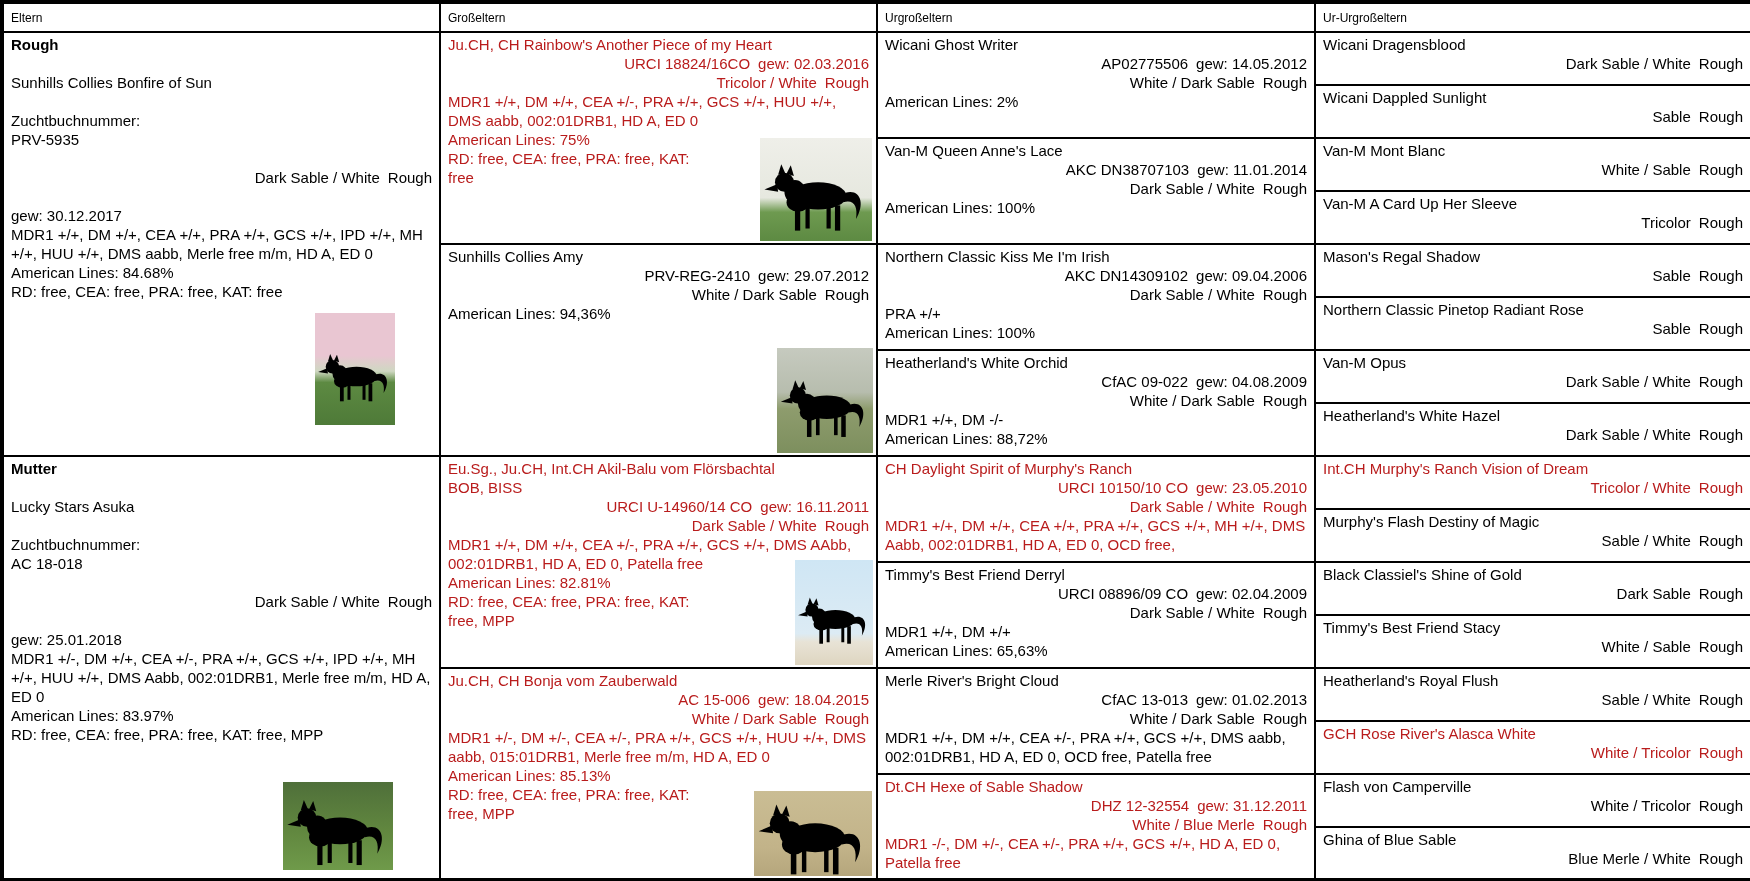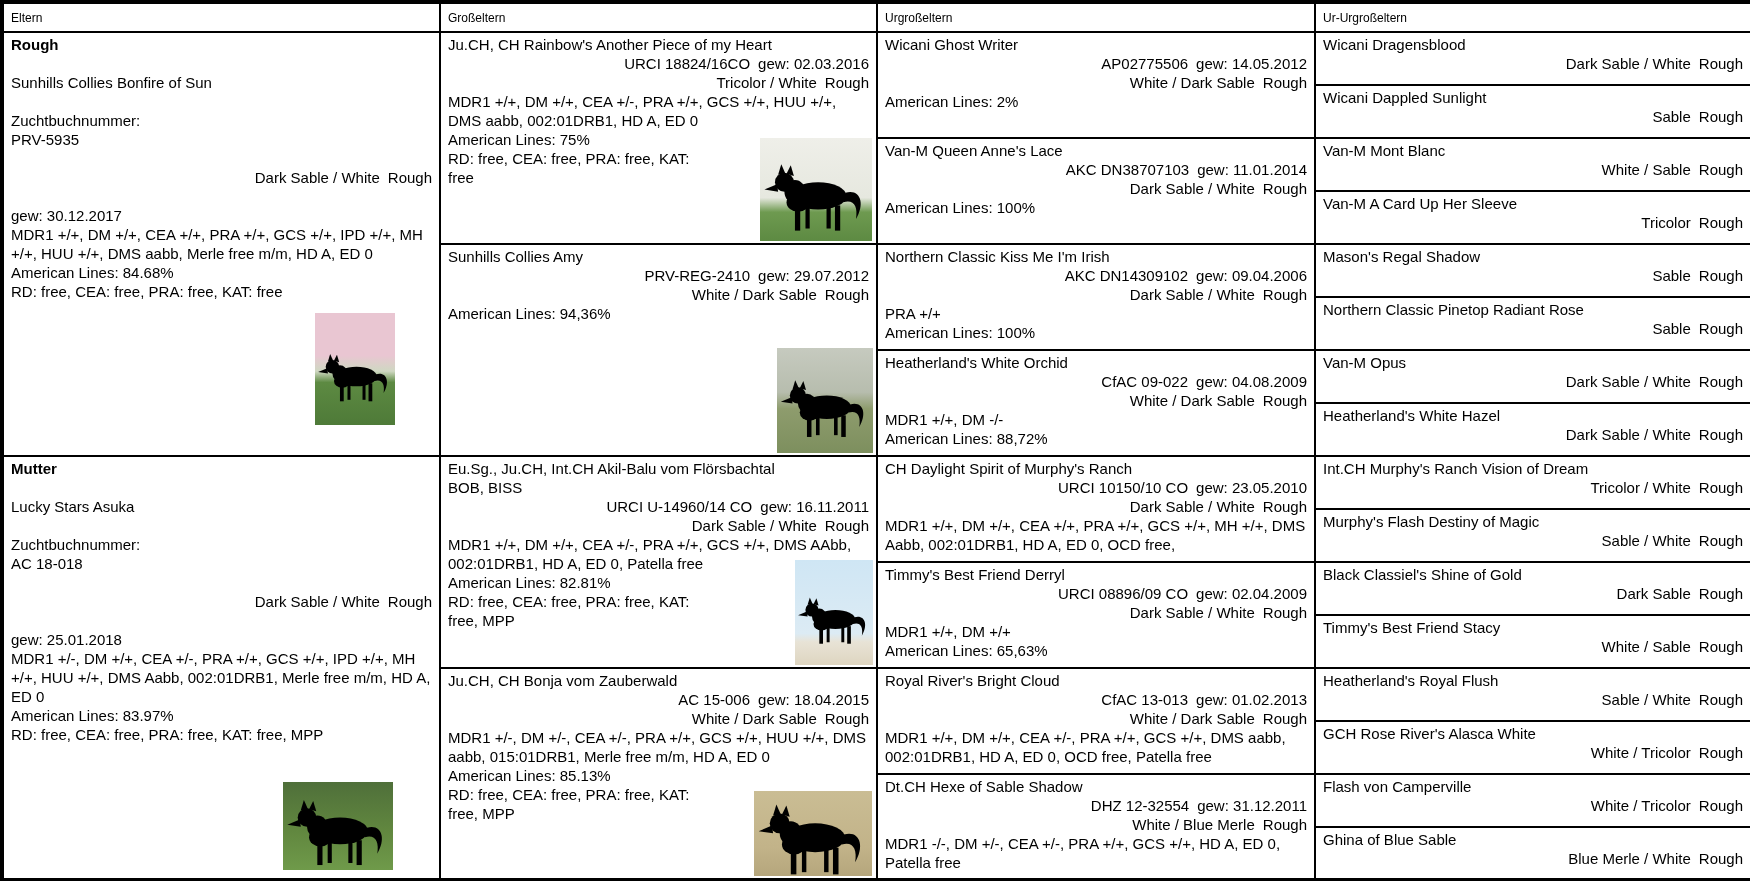--- a/index.html
+++ b/index.html
@@ -14,21 +14,21 @@
   table.pedigree{border-width:4px;}
   thead th{
     border-bottom-width:3px;
     font-weight:normal;text-align:left;
     font-size:12px;height:25px;padding:1px 7px;
     white-space:nowrap;overflow:hidden;
   }
   tbody tr{height:53px;}
   td{vertical-align:top;padding:0;}
   .cc{position:relative;height:100%;box-sizing:border-box;padding:2px 7px;line-height:19px;overflow:hidden;}
-  .cc[data-color="red"]{color:#000000;}
+  .cc[data-color="red"]{color:#b91c1c;}
   .lr{display:flex;justify-content:flex-end;}
   .lr .r{text-align:right;white-space:nowrap;padding-left:8px;}
   .b{font-weight:bold;}
   .sp{height:19px;}
   .gcell .tests{max-width:248px;}
   
   .photo{position:absolute;overflow:hidden;}
   .photo svg{position:absolute;left:50%;top:58%;transform:translate(-50%,-50%);width:94%;}
   .photo[data-photo="sable-grass-blossom"]{width:80px;height:112px;right:44px;bottom:30px;
     background:linear-gradient(180deg,#e9c6d2 0%,#e9c6d2 38%,#cfd8c2 52%,#5d8a42 62%,#4e7a38 100%);--coat:#b56a2e;--chest:#f5f0e6;}
@@ -449,21 +449,21 @@
         <div class="tests">RD: free, CEA: free, PRA: free, KAT: free, MPP</div>
         <div class="photo" data-photo="white-sable-dune">
                 <svg viewBox="0 0 100 70">
                   <use href="#collie"></use>
                 </svg>
               </div>
       </div>
     </td>
     <td rowspan="2">
       <div class="cc" data-color="black">
-        <div>Royal River's Bright Cloud</div>
+        <div>Merle River's Bright Cloud</div>
         <div class="lr">
                 <span>CfAC 13-013</span>
                 <span class="r">gew: 01.02.2013</span>
               </div>
         <div class="lr">
                 <span>White / Dark Sable</span>
                 <span class="r">Rough</span>
               </div>
         <div>MDR1 +/+, DM +/+, CEA +/-, PRA +/+, GCS +/+, DMS aabb, 002:01DRB1, HD A, ED 0, OCD free, Patella free</div>
         <div></div>

